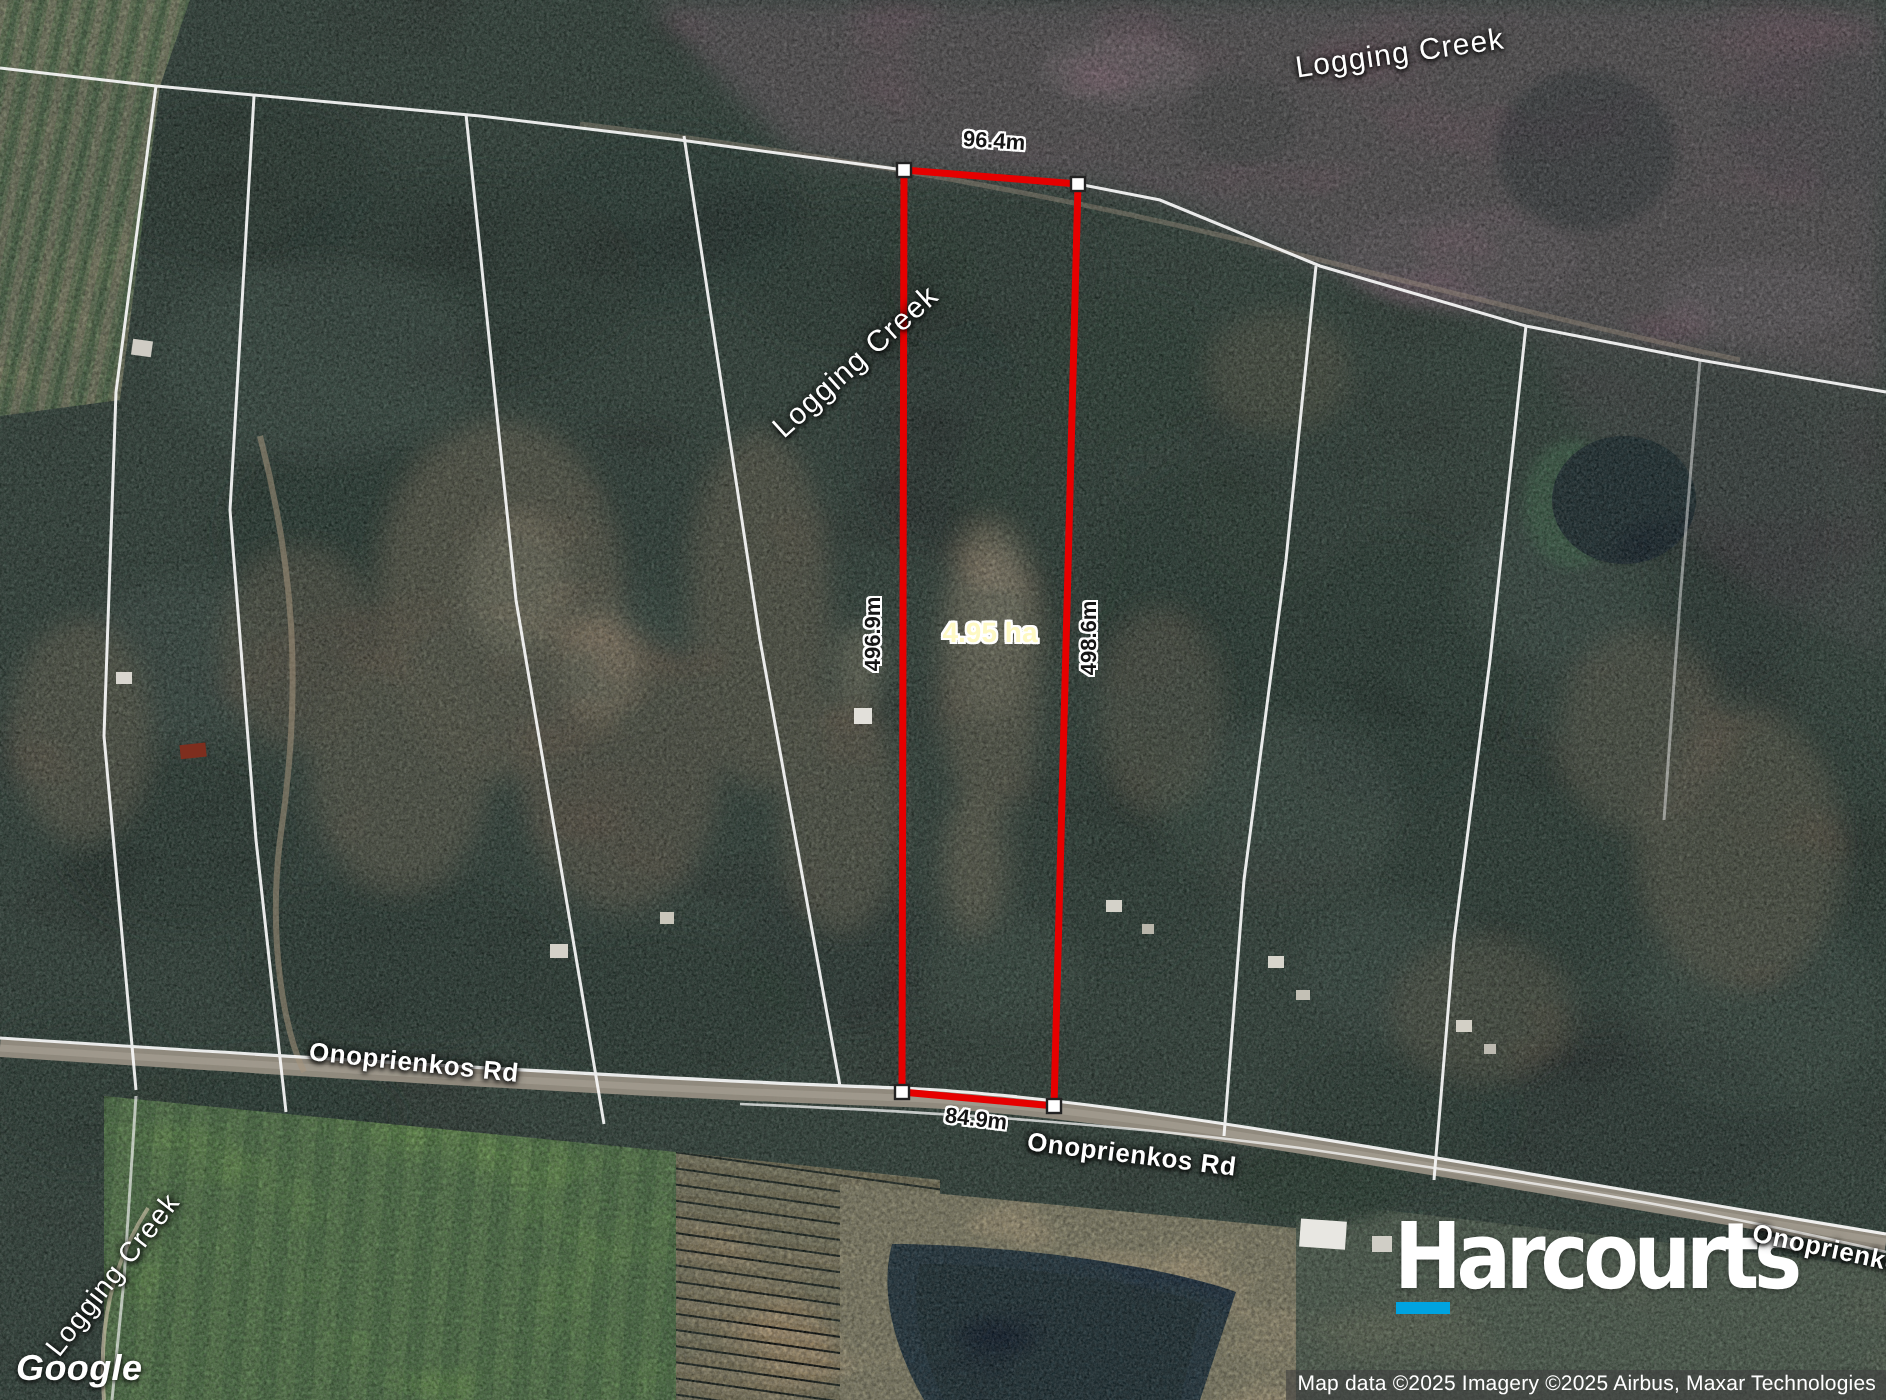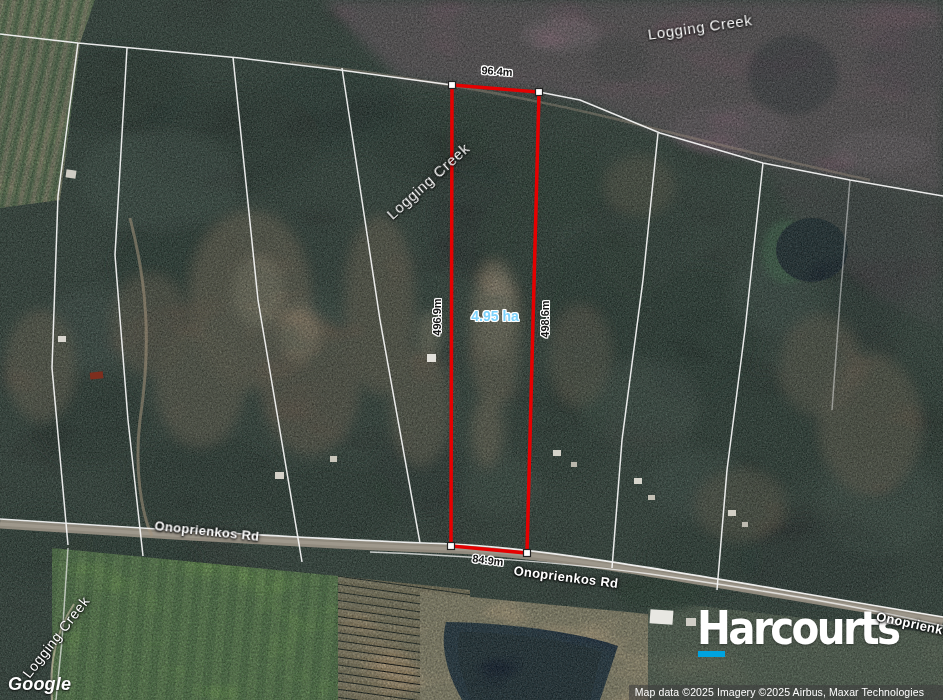--- a/index.html
+++ b/index.html
@@ -21,21 +21,21 @@
   .lbl.road{
     color:#fff;font-size:13px;font-weight:600;letter-spacing:.3px;
     text-shadow:0 0 3px rgba(0,0,0,.95),0 1px 2px rgba(0,0,0,.9),0 0 5px rgba(0,0,0,.7);
   }
   .lbl.dim{
     color:#151515;font-size:11px;font-weight:600;
     text-shadow:1px 0 0 #fff,-1px 0 0 #fff,0 1px 0 #fff,0 -1px 0 #fff,
                 1px 1px 0 #fff,-1px -1px 0 #fff,1px -1px 0 #fff,-1px 1px 0 #fff;
   }
   .lbl.area{
-    color:#7dd3fc;font-size:14px;font-weight:600;
+    color:#fef9c3;font-size:14px;font-weight:600;
     text-shadow:1px 0 0 #fff,-1px 0 0 #fff,0 1px 0 #fff,0 -1px 0 #fff,
                 1px 1px 0 #fff,-1px -1px 0 #fff,1px -1px 0 #fff,-1px 1px 0 #fff;
   }
   .harcourts{
     position:absolute;left:697px;top:605px;z-index:5;
     color:#fff;font-family:"DejaVu Sans",sans-serif;font-weight:bold;
     font-size:46px;letter-spacing:-3px;line-height:1;
     transform:scaleX(.88);transform-origin:left top;
     text-shadow:0 1px 3px rgba(0,0,0,.35);pointer-events:none;
   }
@@ -45,21 +45,21 @@
   }
   .google{
     position:absolute;left:8px;top:674px;z-index:8;cursor:pointer;
     color:#fff;font-size:18px;font-weight:600;letter-spacing:.2px;
     text-shadow:0 1px 2px rgba(0,0,0,.75),0 0 3px rgba(0,0,0,.5);
     font-style:italic;
   }
   .attribution{
     position:absolute;right:0;bottom:0;z-index:8;height:15px;
     background:rgba(64,64,64,.6);color:#fff;font-size:10.5px;
-    padding:1px 19px 2px 6px;letter-spacing:.1px;
+    padding:1px 5px 2px 6px;letter-spacing:.1px;
   }
 </style>
 </head>
 <body>
 
 <div class="map">
 
   <svg width="943" height="700" viewBox="0 0 943 700">
     <defs>
       <filter id="soft" x="-50%" y="-50%" width="200%" height="200%">

